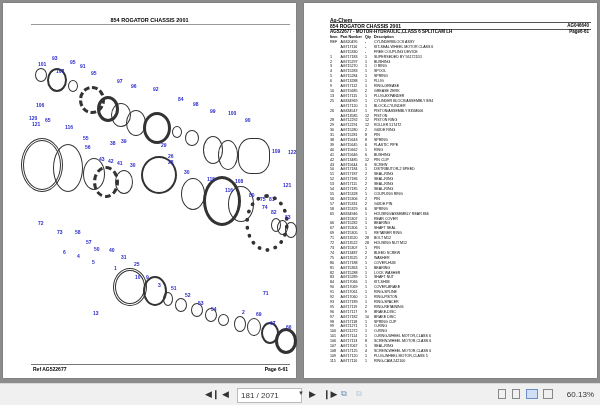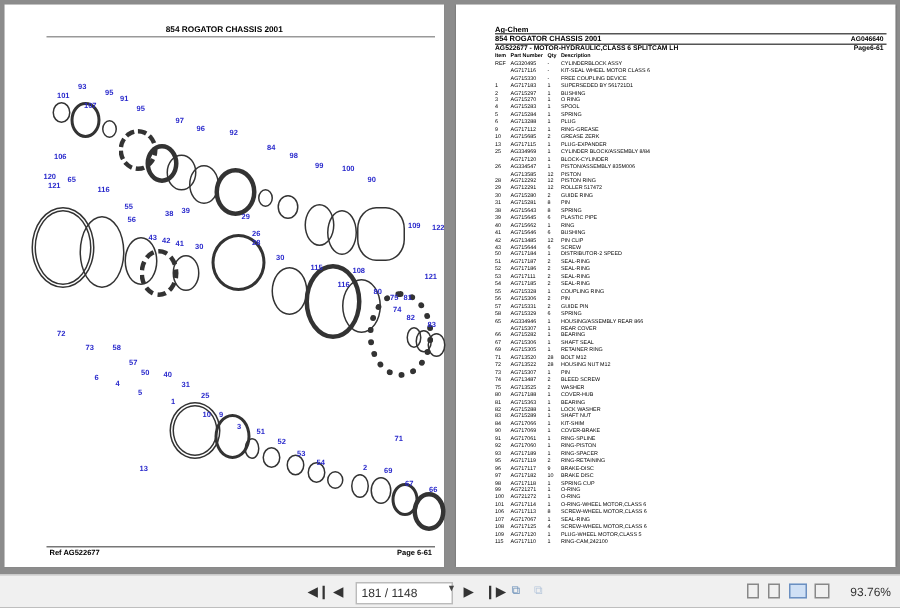--- a/index.html
+++ b/index.html
@@ -566,24 +566,24 @@
           <td>1</td>
           <td>RING-CAM,242100</td>
         </tr>
       </tbody>
   </table>
 </div>
 
 <div class="toolbar">
   <span class="tb-btn" style="left:205px;">◀❙</span>
   <span class="tb-btn" style="left:222px;">◀</span>
-  <div class="page-input">181 / 1148</div>
+  <div class="page-input">181 / 2071</div>
   <span class="dd-arrow">▼</span>
   <span class="tb-btn" style="left:309px;">▶</span>
   <span class="tb-btn" style="left:323px;">❙▶</span>
   <span class="tb-btn" style="left:341px;font-size:8px;color:#6a8fb8;">⧉</span>
   <span class="tb-btn" style="left:356px;font-size:8px;color:#b8c8dc;">⧉</span>
   <div class="view-icon" style="left:498px;"></div>
   <div class="view-icon" style="left:512px;"></div>
   <div class="view-icon view-active" style="left:526px;width:12px;"></div>
   <div class="view-icon" style="left:543px;width:10px;"></div>
-  <span class="zoom-label">93.76%</span>
+  <span class="zoom-label">60.13%</span>
 </div>
 
 </body></html>

